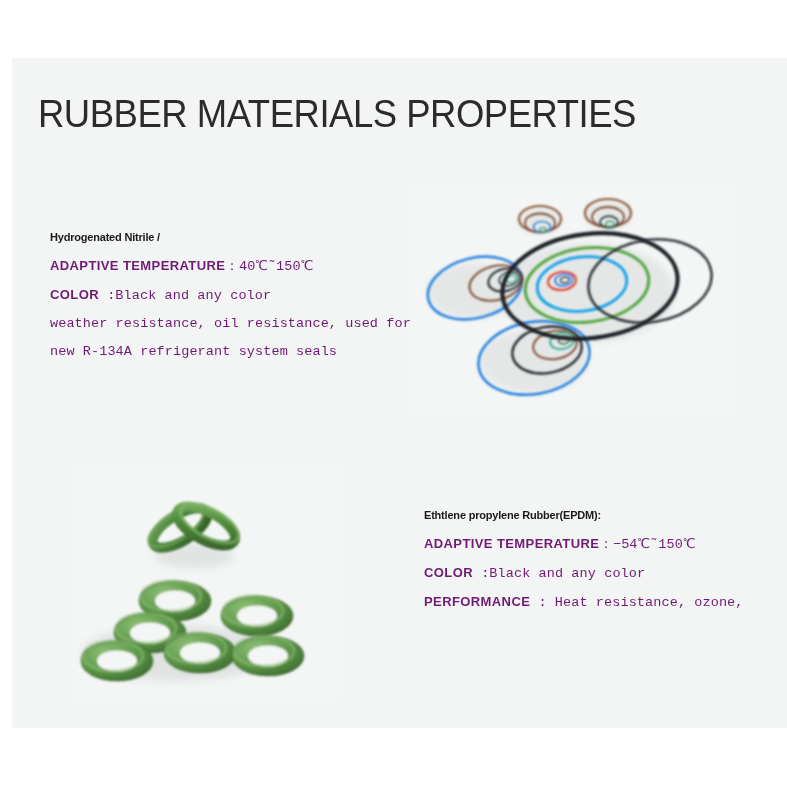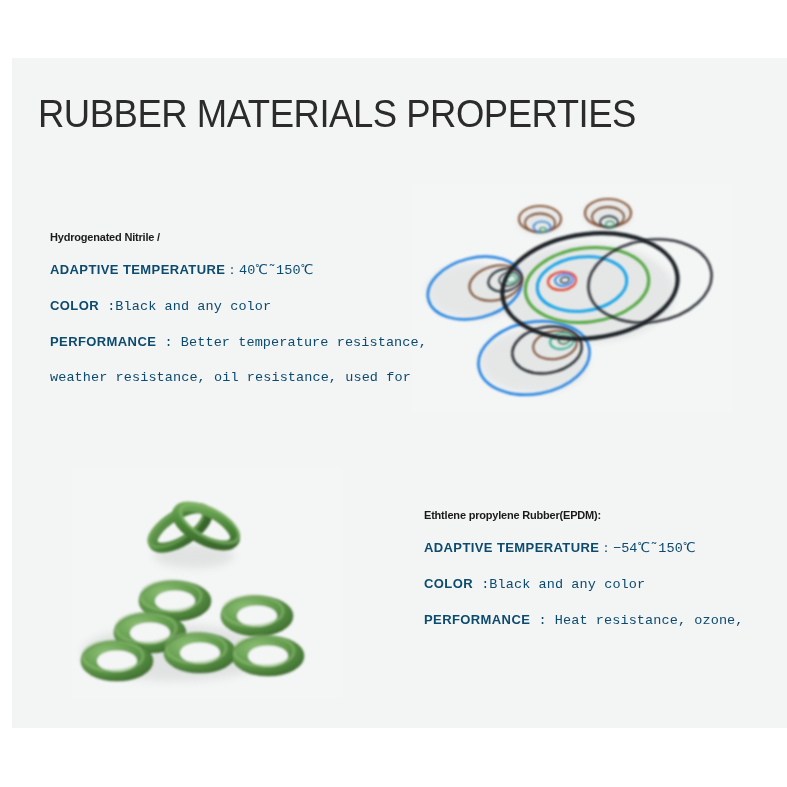--- a/index.html
+++ b/index.html
@@ -32,22 +32,22 @@
     font-weight:bold;
     font-size:11px;
     color:#1a1a1a;
     line-height:29px;
     white-space:nowrap;
     letter-spacing:-0.2px;
   }
   .blk-line{
     font-family:"Liberation Mono",monospace;
     font-size:13.5px;
-    color:#0c4a6e;
-    line-height:35px;
+    color:#701a75;
+    line-height:28px;
     white-space:nowrap;
     letter-spacing:0.1px;
   }
   .blk-line .lbl{font-family:"Liberation Sans",sans-serif;font-weight:bold;font-size:13px;letter-spacing:0.4px;}
   #block-hnbr{left:38px;top:165px;}
   #block-epdm{left:412px;top:443px;}
 
   
   #photo-rings{
     position:absolute;left:400px;top:125px;
@@ -225,23 +225,23 @@
     </svg>
   </div>
 
   <div class="block" id="block-hnbr">
     <div class="blk-head">Hydrogenated Nitrile /</div>
 
     <div class="blk-line"><span class="lbl">ADAPTIVE  TEMPERATURE</span><span>：</span><span>40℃˜150℃</span></div>
 
     <div class="blk-line"><span class="lbl">COLOR</span><span> :</span><span>Black and any color</span></div>
 
-    <div class="blk-line"><span class="lbl">PERFORMANCE</span><span> : </span><span>Better temperature resistance,</span></div>
 
     <div class="blk-line">weather resistance, oil resistance, used for</div>
+    <div class="blk-line">new R-134A refrigerant system seals</div>
   </div>
 
   <div class="block" id="block-epdm">
     <div class="blk-head">Ethtlene propylene Rubber(EPDM):</div>
 
     <div class="blk-line"><span class="lbl">ADAPTIVE  TEMPERATURE</span><span>：</span><span>−54℃˜150℃</span></div>
 
     <div class="blk-line"><span class="lbl">COLOR</span><span> :</span><span>Black and any color</span></div>
 
     <div class="blk-line"><span class="lbl">PERFORMANCE</span><span> : </span><span>Heat resistance,  ozone,</span></div>

